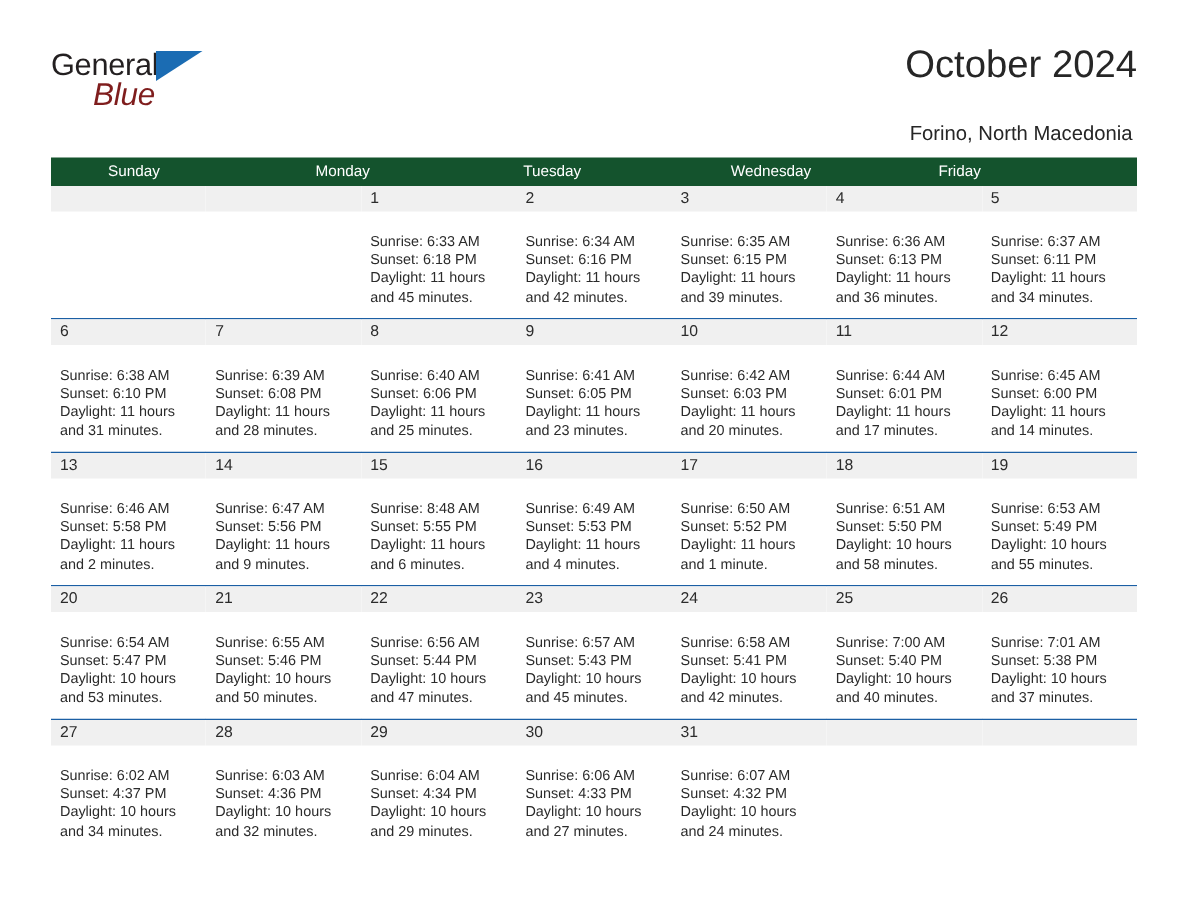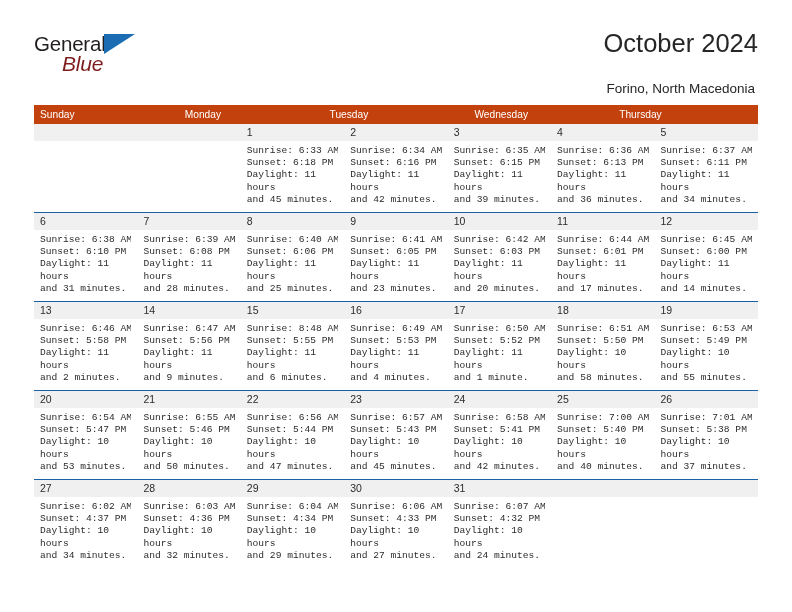--- a/index.html
+++ b/index.html
@@ -88,22 +88,23 @@
 
   
   .calendar {
     position: absolute;
     left: 34px;
     top: 105px;
     width: 724px;
   }
   .weekdays {
     display: flex;
-    background: #c2410c;
+    background: #14532d;
     height: 19px;
+    padding-left: 32px;
   }
   .weekday {
     flex: 1 1 0;
     color: #ffffff;
     font-size: 10.2px;
     line-height: 19px;
     padding-left: 6px;
     box-sizing: border-box;
     white-space: nowrap;
     overflow: hidden;
@@ -129,25 +130,24 @@
     padding-left: 6px;
     box-sizing: border-box;
     font-size: 10.5px;
     line-height: 17px;
     color: #2b2b2b;
   }
   .daycell.empty .daynum-band {
     background: #f0f0f0;
   }
   .details {
-    padding: 4px 6px 0 6px;
+    padding: 15px 6px 0 6px;
     font-size: 9.6px;
     line-height: 12.2px;
     color: #2b2b2b;
-    font-family: Liberation Mono, monospace;
   }
   .details div {
     white-space: nowrap;
     overflow: hidden;
   }
   .details .daylight {
     white-space: normal;
   }
 </style>
 </head>
@@ -169,21 +169,21 @@
     </div>
 
   </div>
 
   <div class="calendar">
     <div class="weekdays">
         <div class="weekday">Sunday</div>
         <div class="weekday">Monday</div>
         <div class="weekday">Tuesday</div>
         <div class="weekday">Wednesday</div>
-        <div class="weekday">Thursday</div>
+        <div class="weekday">Friday</div>
       </div>
     <div id="weeks-container">
         <div class="week">
           <div class="daycell empty">
             <div class="daynum-band"></div>
             <div class="details">
               <div></div>
               <div></div>
               <div class="daylight"></div>
               <div class="daylight"></div>

